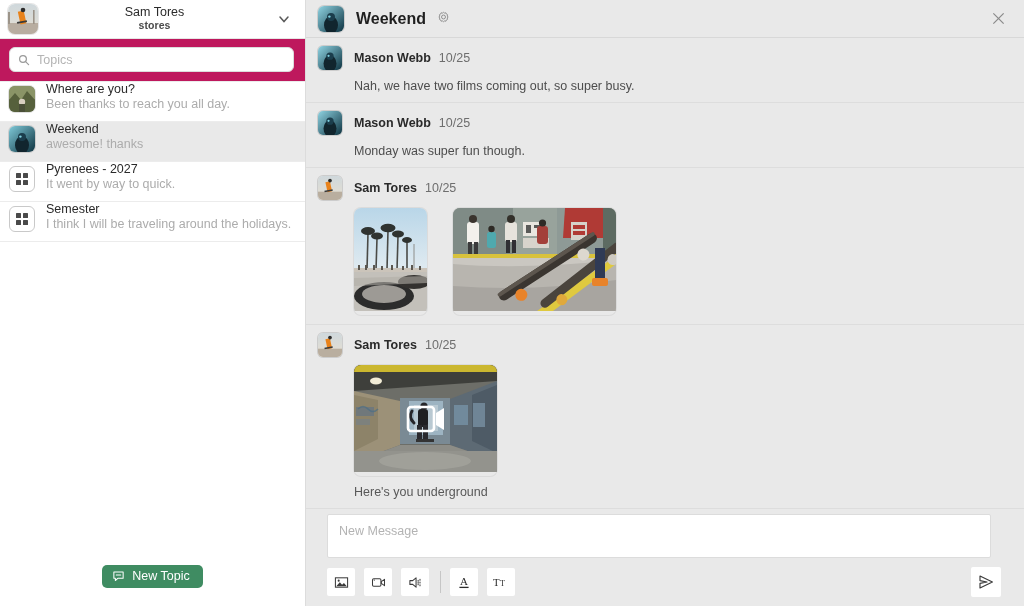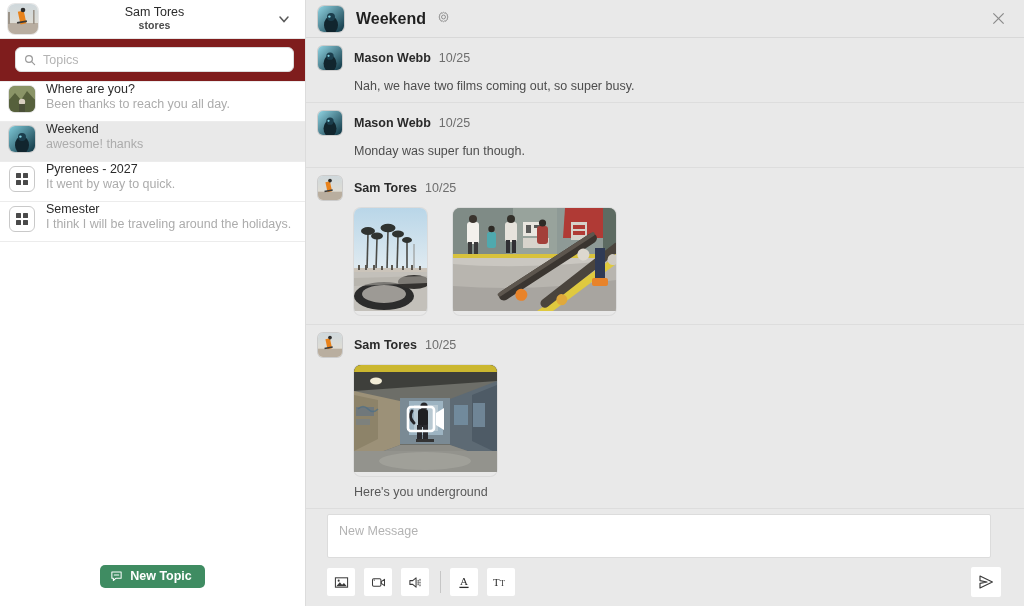--- a/index.html
+++ b/index.html
@@ -39,21 +39,21 @@
     font-size: 12.5px; color: #2b2b2b; font-weight: 400;
   }
   .sb-sub {
     font-size: 10.5px; color: #4a4a4a; font-weight: 700; letter-spacing: .1px;
   }
   .chev {
     width: 26px; height: 26px; display:flex; align-items:center; justify-content:center;
     cursor: pointer;
   }
 
-  .search-wrap { padding: 8px 11px 9px 15px; background:#7f1d1d; }
+  .search-wrap { padding: 8px 11px 9px 9px; background:#be185d; }
   .search-box {
     height: 25px; border: 1px solid #dcdcdc; border-radius: 6px;
     display: flex; align-items: center; padding: 0 8px;
     background: #fff;
   }
   .search-box .sicon { margin-right: 7px; display:flex; }
   .search-input {
     border: none; outline: none; flex: 1;
     font-family: "Liberation Sans", sans-serif;
     font-size: 12.5px; color: #333; background: transparent;
@@ -89,21 +89,20 @@
   .sb-footer {
     height: 60px; display: flex; align-items: center; justify-content: center;
     background: #fff;
   }
   .new-topic {
     background: #3f8c62; color: #fff; border: none; border-radius: 5px;
     height: 23px; padding: 0 13px 0 10px;
     display: flex; align-items: center; gap: 7px;
     font-family: "Liberation Sans", sans-serif; font-size: 12.5px;
     cursor: pointer;
-    font-weight: bold;
   }
 
   
   .chat {
     width: 718px; height: 606px; background: #e9e9e9;
     display: flex; flex-direction: column; position: relative;
   }
   .ch-header {
     height: 38px; min-height: 38px; background: #e9e9e9;
     display: flex; align-items: center; padding: 0 14px 0 12px;

